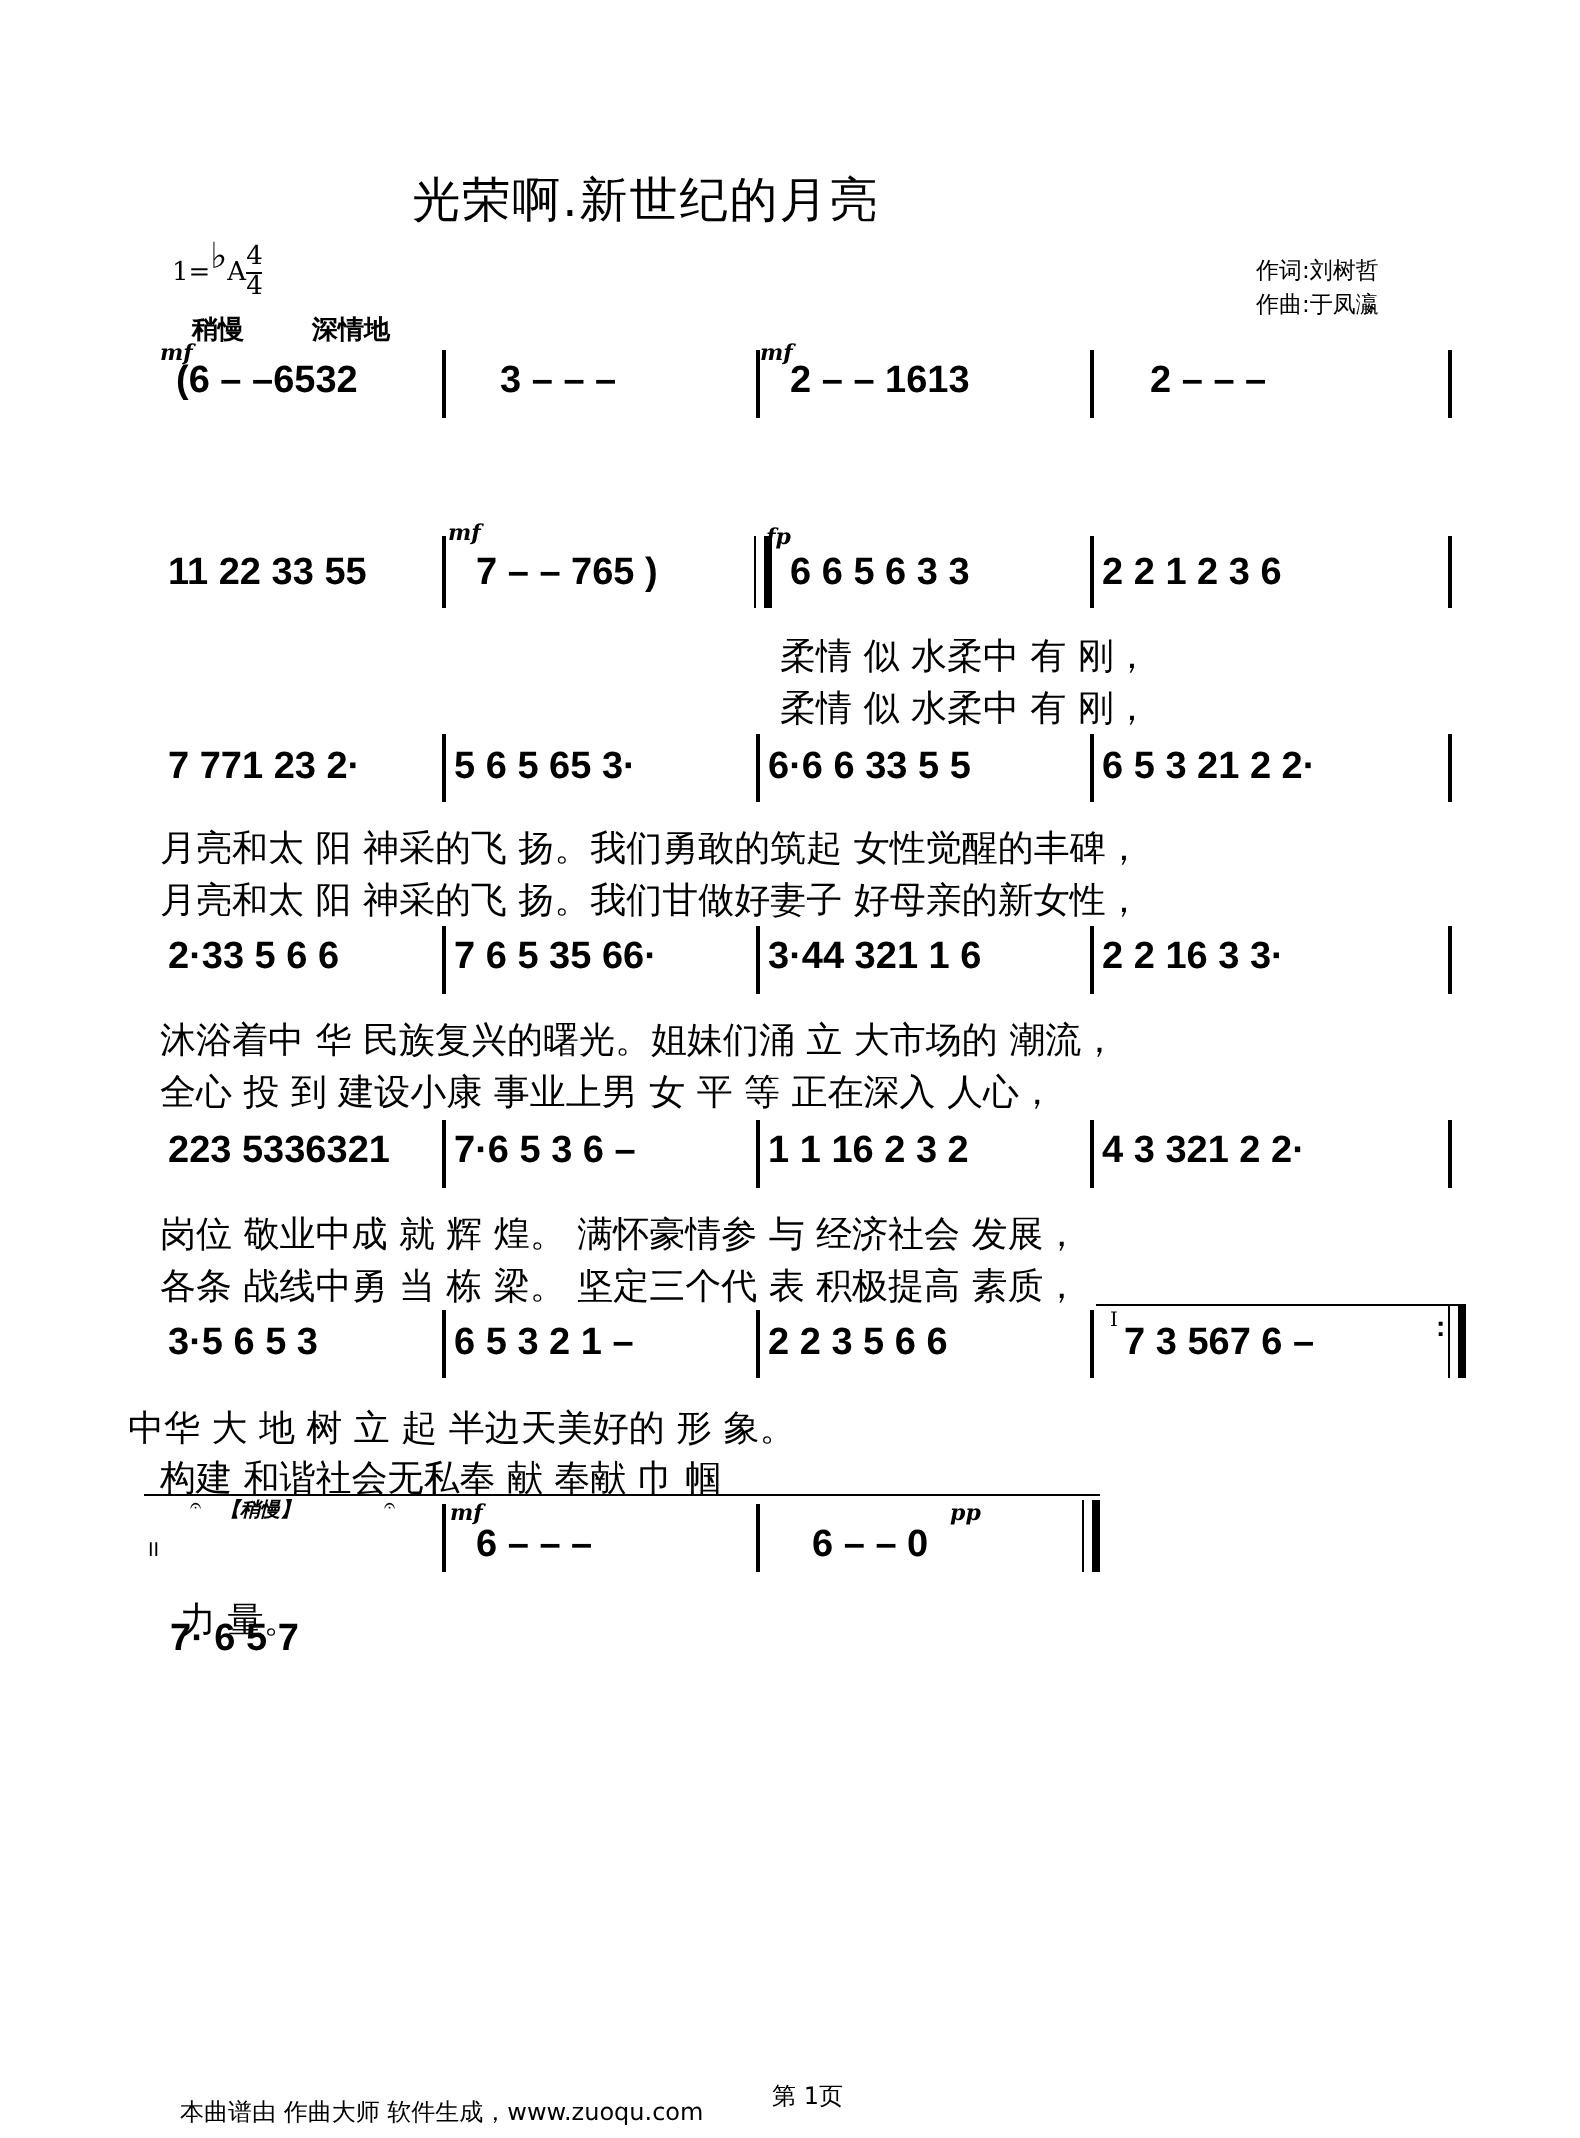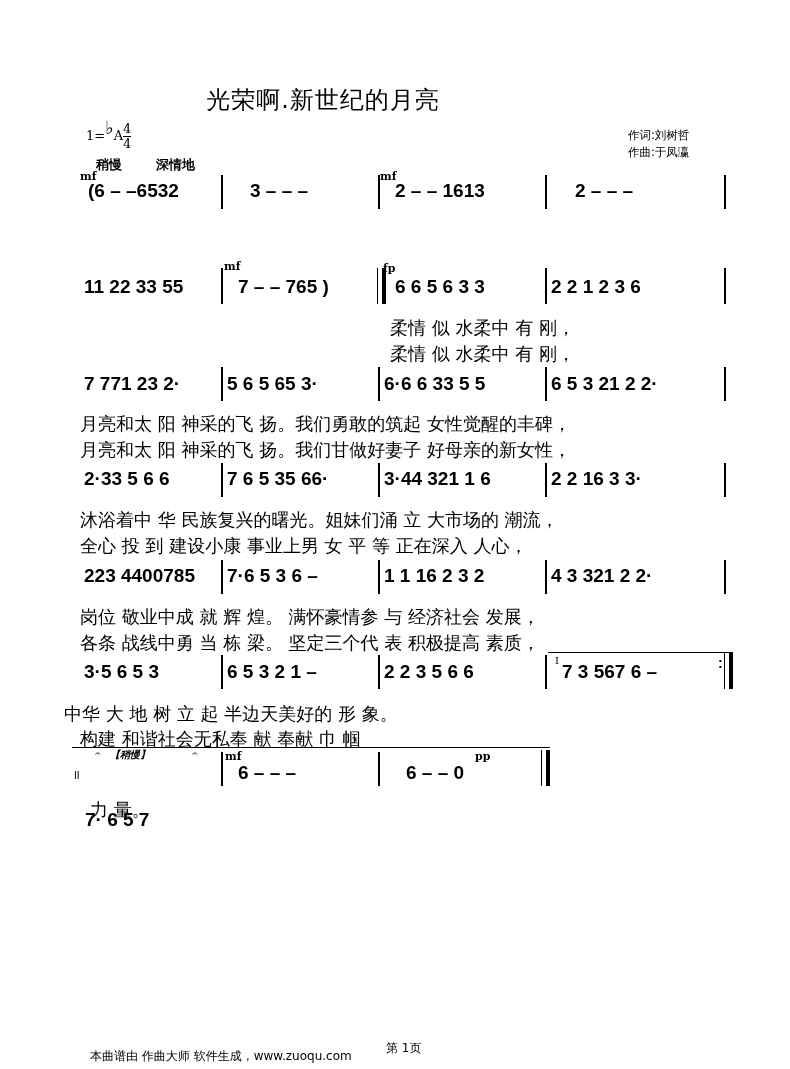--- a/index.html
+++ b/index.html
@@ -6,21 +6,21 @@
   body { width:790px; height:1069px; position:relative; overflow:hidden; font-family:"DejaVu Sans", sans-serif; color:#000; }
   .abs { position:absolute; white-space:nowrap; }
   .title { top:84px; left:0; width:646px; text-align:center; font-size:24px; font-weight:normal; letter-spacing:1px; }
   .key { top:122px; left:86px; font-family:"DejaVu Serif", serif; font-size:13px; }
   .key .flat { font-size:18px; position:relative; top:-6px; }
   .key .frac { display:inline-block; vertical-align:middle; text-align:center; font-size:13px; line-height:14px; }
   .key .frac span { display:block; }
   .key .frac .num { border-bottom:1px solid #000; }
   .credits { top:127px; left:628px; font-size:11.5px; line-height:17px; }
   .tempo { top:156px; font-size:13px; font-weight:bold; }
-  .dyn { font-family:"DejaVu Serif", serif; font-weight:bold; font-size:11px; }
+  .dyn { font-family:"DejaVu Serif", serif; font-style:italic; font-weight:bold; font-size:11px; }
   .notes { font-family:"Liberation Sans", sans-serif; font-weight:bold; font-size:19px; }
   .bar { position:absolute; width:1.5px; background:#000; }
   .dblbar { position:absolute; width:4px; border-left:1.5px solid #000; border-right:4px solid #000; }
   .lyr { font-size:18px; letter-spacing:0px; font-weight:normal; }
   .footer { top:1048px; left:90px; font-size:12px; }
   .page { top:1040px; left:386px; font-size:12px; }
 </style>
 </head>
 <body>
 
@@ -77,21 +77,21 @@
 <div class="bar" style="left:221px; top:463px; height:34px;"></div>
 <div class="abs notes" style="top:468px; left:227px;">7 6 5 35 66·</div>
 <div class="bar" style="left:378px; top:463px; height:34px;"></div>
 <div class="abs notes" style="top:468px; left:384px;">3·44 321 1 6</div>
 <div class="bar" style="left:545px; top:463px; height:34px;"></div>
 <div class="abs notes" style="top:468px; left:551px;">2 2 16  3 3·</div>
 <div class="bar" style="left:724px; top:463px; height:34px;"></div>
 <div class="abs lyr" style="top:508px; left:80px;">沐浴着中  华  民族复兴的曙光。姐妹们涌  立   大市场的 潮流，</div>
 <div class="abs lyr" style="top:534px; left:80px;">全心  投  到  建设小康 事业上男 女 平  等   正在深入 人心，</div>
 
-<div class="abs notes" style="top:565px; left:84px;">223 4400785</div>
+<div class="abs notes" style="top:565px; left:84px;">223 5336321</div>
 <div class="bar" style="left:221px; top:560px; height:34px;"></div>
 <div class="abs notes" style="top:565px; left:227px;">7·6 5 3 6 –</div>
 <div class="bar" style="left:378px; top:560px; height:34px;"></div>
 <div class="abs notes" style="top:565px; left:384px;">1 1 16 2 3 2</div>
 <div class="bar" style="left:545px; top:560px; height:34px;"></div>
 <div class="abs notes" style="top:565px; left:551px;">4 3 321  2 2·</div>
 <div class="bar" style="left:724px; top:560px; height:34px;"></div>
 <div class="abs lyr" style="top:605px; left:80px;">岗位 敬业中成 就 辉        煌。 满怀豪情参  与 经济社会  发展，</div>
 <div class="abs lyr" style="top:631px; left:80px;">各条 战线中勇 当 栋        梁。 坚定三个代  表 积极提高  素质，</div>
 

